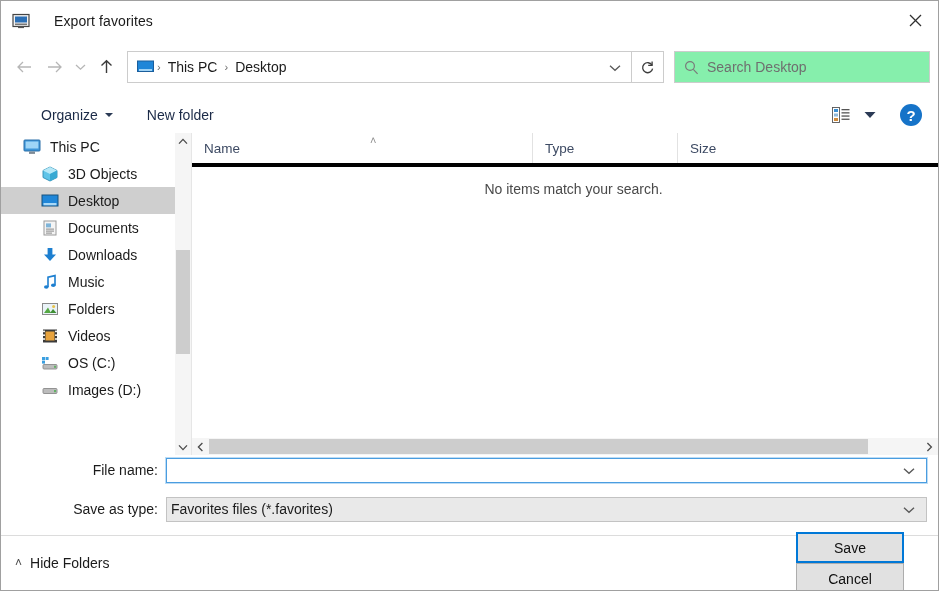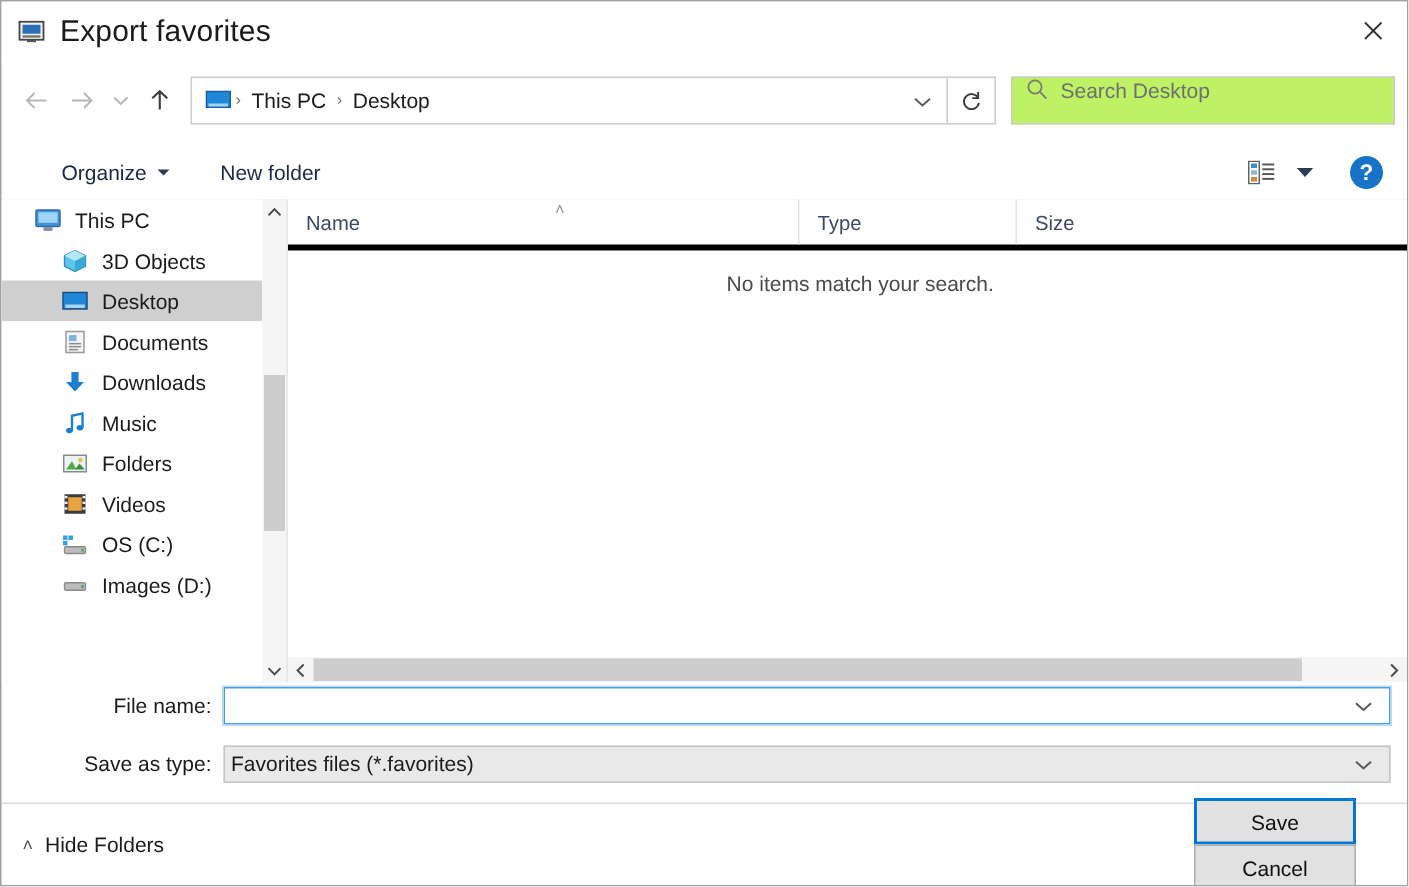--- a/index.html
+++ b/index.html
@@ -33,22 +33,22 @@
     align-items: center;
   }
   .titlebar-icon {
     margin-left: 11px;
     width: 18px;
     height: 18px;
     position: relative;
     flex: 0 0 auto;
   }
   .title-text {
-    margin-left: 10px;
-    font-size: 20px;
+    margin-left: 24px;
+    font-size: 14px;
     color: #1a1a1a;
     letter-spacing: 0.1px;
   }
   .close-btn {
     position: absolute;
     top: 0;
     right: 0;
     width: 46px;
     height: 38px;
     display: flex;
@@ -121,22 +121,23 @@
     align-items: center;
     justify-content: center;
     flex: 0 0 auto;
   }
   .searchbox {
     width: 256px;
     height: 32px;
     margin-left: 10px;
     border: 1px solid #cccccc;
     box-sizing: border-box;
-    background: #bef264;
-    display: flex;
+    background: #86efac;
+    display: flex;
+    align-items: center;
     flex: 0 0 auto;
   }
   .search-ph {
     font-size: 14px;
     color: #6f6f6f;
     margin-left: 8px;
   }
 
   
   .toolbar {
@@ -299,21 +300,21 @@
     flex: 1 1 auto;
     height: 15px;
     background: #cdcdcd;
     margin-right: 53px;
   }
 
   
   .formarea {
     position: absolute;
     top: 456px;
-    left: 0; right: 0;
+    left: 17px; right: 0;
     height: 80px;
   }
   .formrow {
     display: flex;
     align-items: center;
     height: 26px;
     margin-bottom: 13px;
   }
   .formrow .lbl {
     width: 148px;

